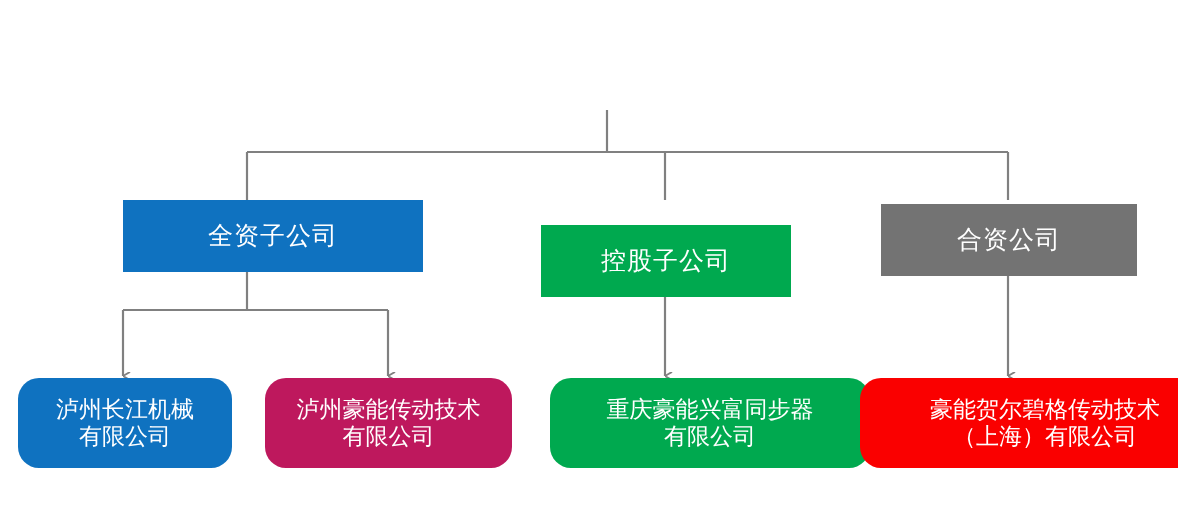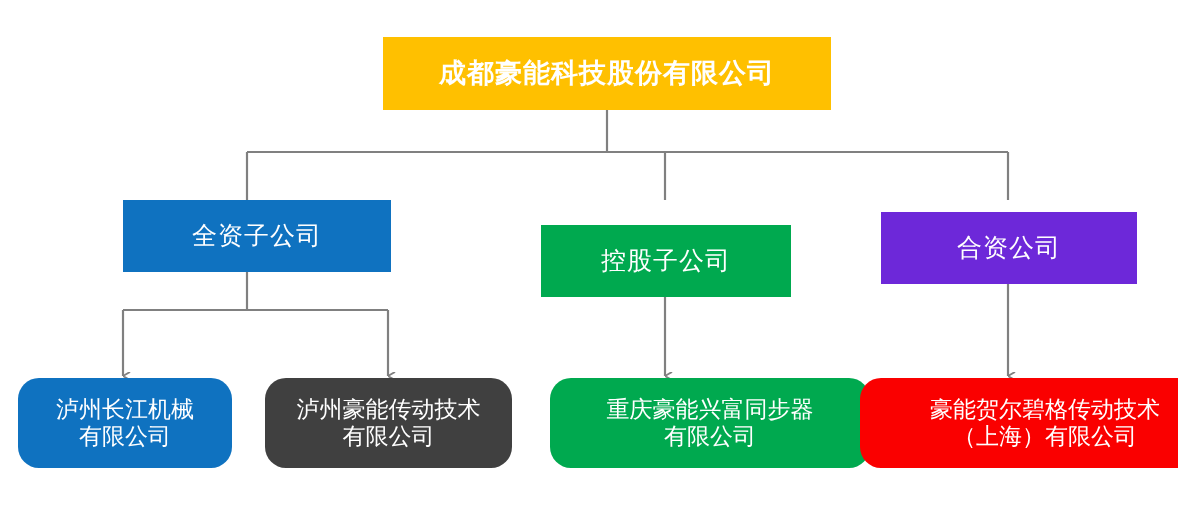--- a/index.html
+++ b/index.html
@@ -45,55 +45,55 @@
   
   .node-cat {
     height: 72px;
     font-size: 25px;
     font-weight: normal;
     letter-spacing: 1px;
   }
   .node-cat-wholly {
     left: 123px;
     top: 200px;
-    width: 268px;
+    width: 300px;
     background: #0F72C0;
   }
   .node-cat-holding {
     left: 541px;
     top: 200px;
     width: 250px;
     background: #00A94F;
     margin-top: 25px;
   }
   .node-cat-jv {
     left: 881px;
-    top: 212px;
+    top: 204px;
     width: 256px;
-    background: #6d28d9;
+    background: #737373;
   }
 
   
   .node-company {
     top: 378px;
     height: 90px;
     border-radius: 21px;
     font-size: 23px;
     font-weight: normal;
     padding: 0 8px;
   }
   .node-company-1 {
     left: 18px;
     width: 214px;
     background: #0F72C0;
   }
   .node-company-2 {
     left: 265px;
     width: 247px;
-    background: #404040;
+    background: #be185d;
   }
   .node-company-3 {
     left: 550px;
     width: 320px;
     background: #00A94F;
   }
   .node-company-4 {
     left: 860px;
     width: 354px;
     background: #FA0000;
@@ -133,21 +133,20 @@
     <path d="M247,272 L247,310" fill="none" stroke="#808080" stroke-width="2.2"></path>
     <path d="M123,310 L388,310" fill="none" stroke="#808080" stroke-width="2.2"></path>
     <path d="M123,310 L123,376" fill="none" stroke="#808080" stroke-width="2.2" marker-end="url(#arrowhead)"></path>
     <path d="M388,310 L388,376" fill="none" stroke="#808080" stroke-width="2.2" marker-end="url(#arrowhead)"></path>
 
     <path d="M665,272 L665,376" fill="none" stroke="#808080" stroke-width="2.2" marker-end="url(#arrowhead)"></path>
 
     <path d="M1008,272 L1008,376" fill="none" stroke="#808080" stroke-width="2.2" marker-end="url(#arrowhead)"></path>
   </svg>
 
-  <div class="node node-root">成都豪能科技股份有限公司</div>
 
   <div class="node node-cat node-cat-wholly">全资子公司</div>
 
   <div class="node node-cat node-cat-holding">控股子公司</div>
 
   <div class="node node-cat node-cat-jv">合资公司</div>
 
   <div class="node node-company node-company-1">泸州长江机械
 有限公司</div>
 

